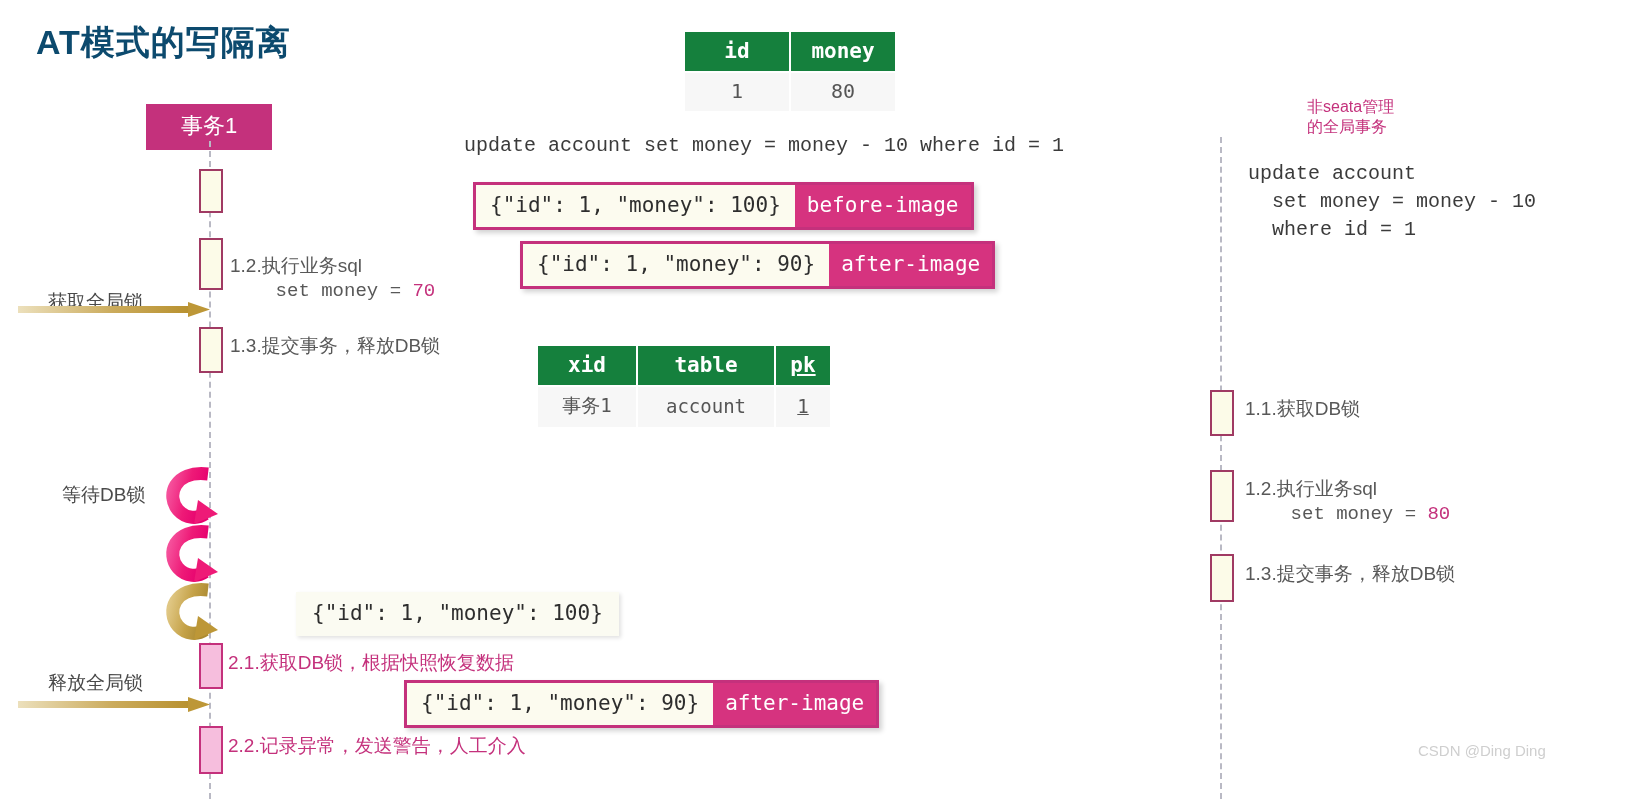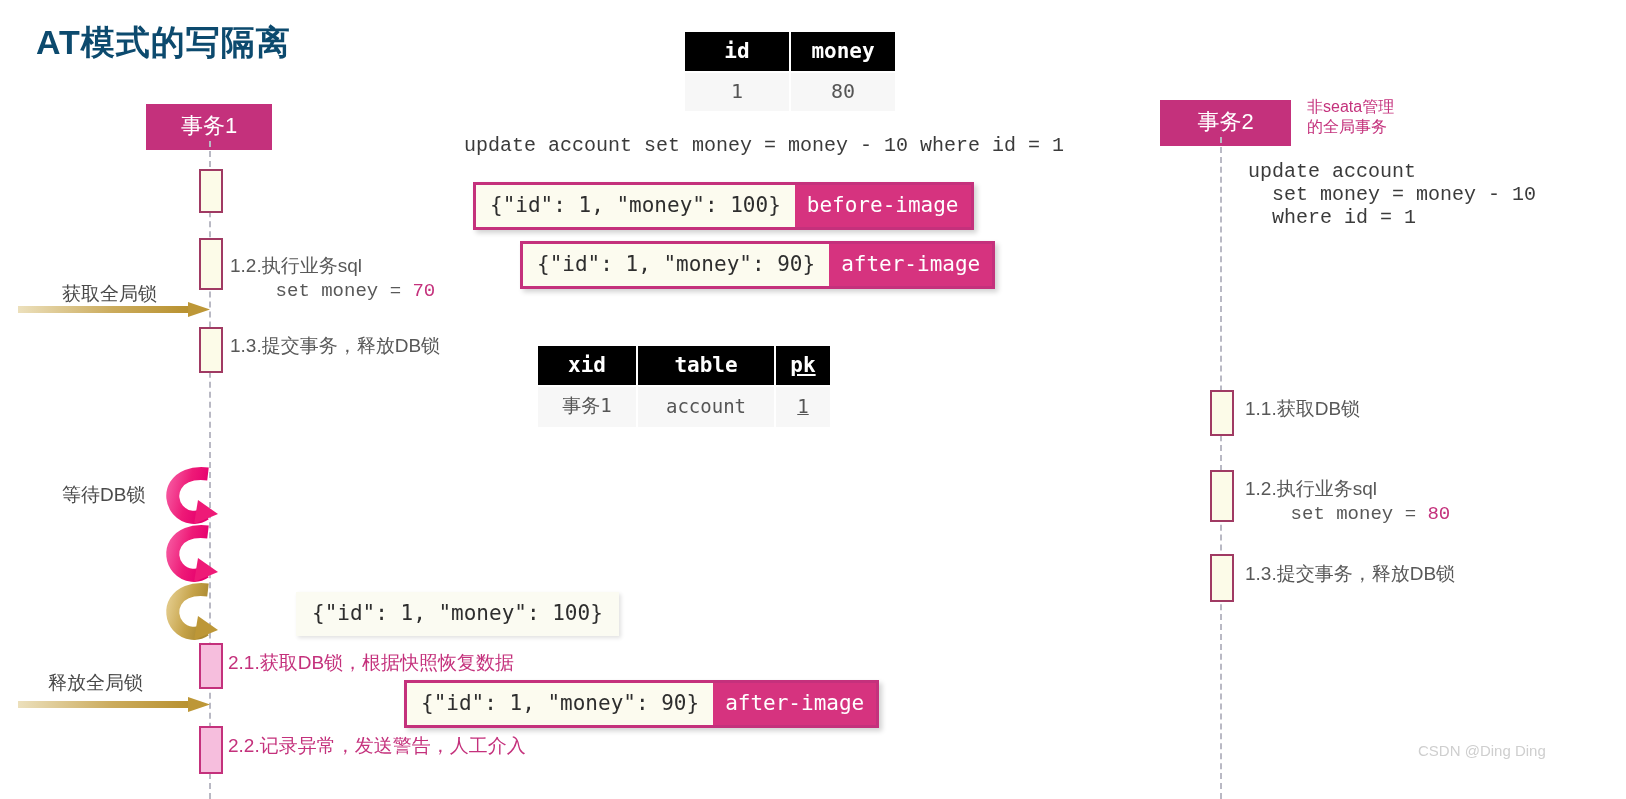--- a/index.html
+++ b/index.html
@@ -67,31 +67,31 @@
     font-size:19px;color:#4a4a4a;white-space:nowrap;
   }
 
   
   #sql-top{
     left:464px;top:134px;
     font-size:20px;color:#3b3b3b;white-space:pre;
   }
   #sql-right{
     left:1248px;top:160px;
-    font-size:20px;color:#3b3b3b;white-space:pre;line-height:23px;
+    font-size:20px;color:#3b3b3b;white-space:pre;line-height:28px;
   }
   #tx2-note{
     left:1307px;top:97px;
     font-size:16px;color:#c4317c;line-height:20px;white-space:pre;
   }
 
   
   table.dt{border-collapse:separate;border-spacing:2px;}
   table.dt th{
-    background:#000000;color:#fff;
+    background:#15803d;color:#fff;
     font-family:"DejaVu Sans Mono","Liberation Mono",monospace;
     font-size:21px;font-weight:bold;
     padding:7px 0 8px 0;
     text-align:center;
   }
   table.dt td{
     background:#f7f7f7;color:#555;
     font-family:"DejaVu Sans Mono","Liberation Mono",monospace;
     font-size:20px;
     padding:6px 0 8px 0;
@@ -180,21 +180,21 @@
   <div class="abs act" style="left:199px;top:327px;height:42px;"></div>
   <div class="abs act pinkfill" style="left:199px;top:643px;height:42px;"></div>
   <div class="abs act pinkfill" style="left:199px;top:726px;height:44px;"></div>
 
   <div class="abs step" style="left:230px;top:253px;">1.2.执行业务sql</div>
   <div class="abs step mono" style="left:230px;top:278px;"><span>    set money = <span class="num-pink">70</span></span></div>
   <div class="abs step" style="left:230px;top:333px;">1.3.提交事务，释放DB锁</div>
   <div class="abs step pink" style="left:228px;top:650px;">2.1.获取DB锁，根据快照恢复数据</div>
   <div class="abs step pink" style="left:228px;top:733px;">2.2.记录异常，发送警告，人工介入</div>
 
-  <div class="abs side-label" style="left:48px;top:281px;margin-left:14px;">获取全局锁</div>
+  <div class="abs side-label" style="left:48px;top:289px;">获取全局锁</div>
   <svg class="abs" style="left:18px;top:300px;" width="200" height="20">
     <defs>
       <linearGradient id="goldgrad1" x1="0" y1="0" x2="1" y2="0">
         <stop offset="0%" stop-color="#ece0bc"></stop>
         <stop offset="55%" stop-color="#cbab5c"></stop>
         <stop offset="100%" stop-color="#b8912f"></stop>
       </linearGradient>
     </defs>
     <rect x="0" y="6" width="172" height="7" fill="url(#goldgrad1)"></rect>
     <polygon points="170,2 192,9.5 170,17" fill="#bd9737"></polygon>
@@ -258,21 +258,20 @@
         <td>1</td>
       </tr>
     </tbody>
   </table>
 
   <div class="abs imgbox" id="after-image-box2">
     <div class="json">{"id": 1, "money": 90}</div>
     <div class="tag">after-image</div>
   </div>
 
-  <div class="abs lifeline-head" id="tx2-head">事务2</div>
   <div class="abs lifeline" id="tx2-line"></div>
   <div class="abs" id="tx2-note">非seata管理
 的全局事务</div>
   <div class="abs mono" id="sql-right">update account
   set money = money - 10
   where id = 1</div>
 
   <div class="abs act" style="left:1210px;top:390px;height:42px;"></div>
   <div class="abs act" style="left:1210px;top:470px;height:48px;"></div>
   <div class="abs act" style="left:1210px;top:554px;height:44px;"></div>

